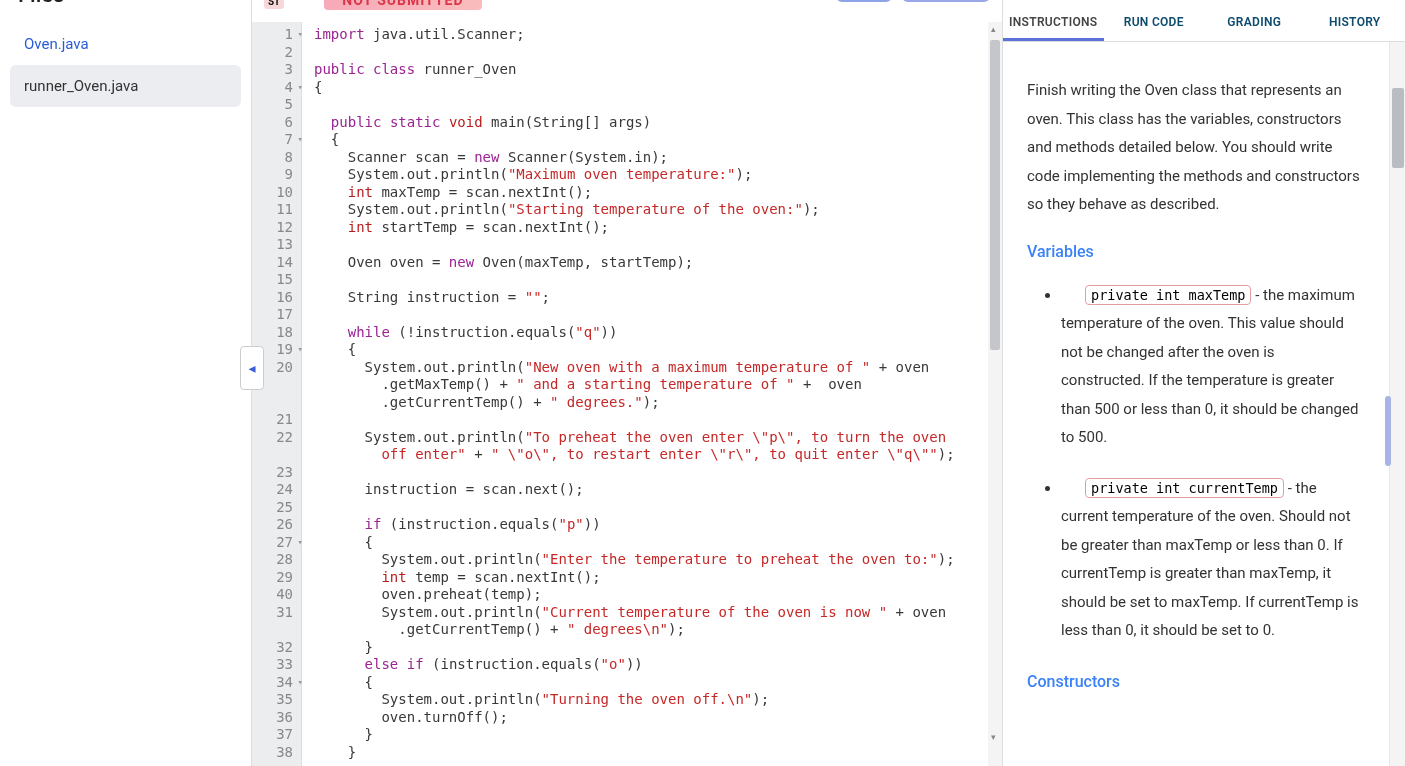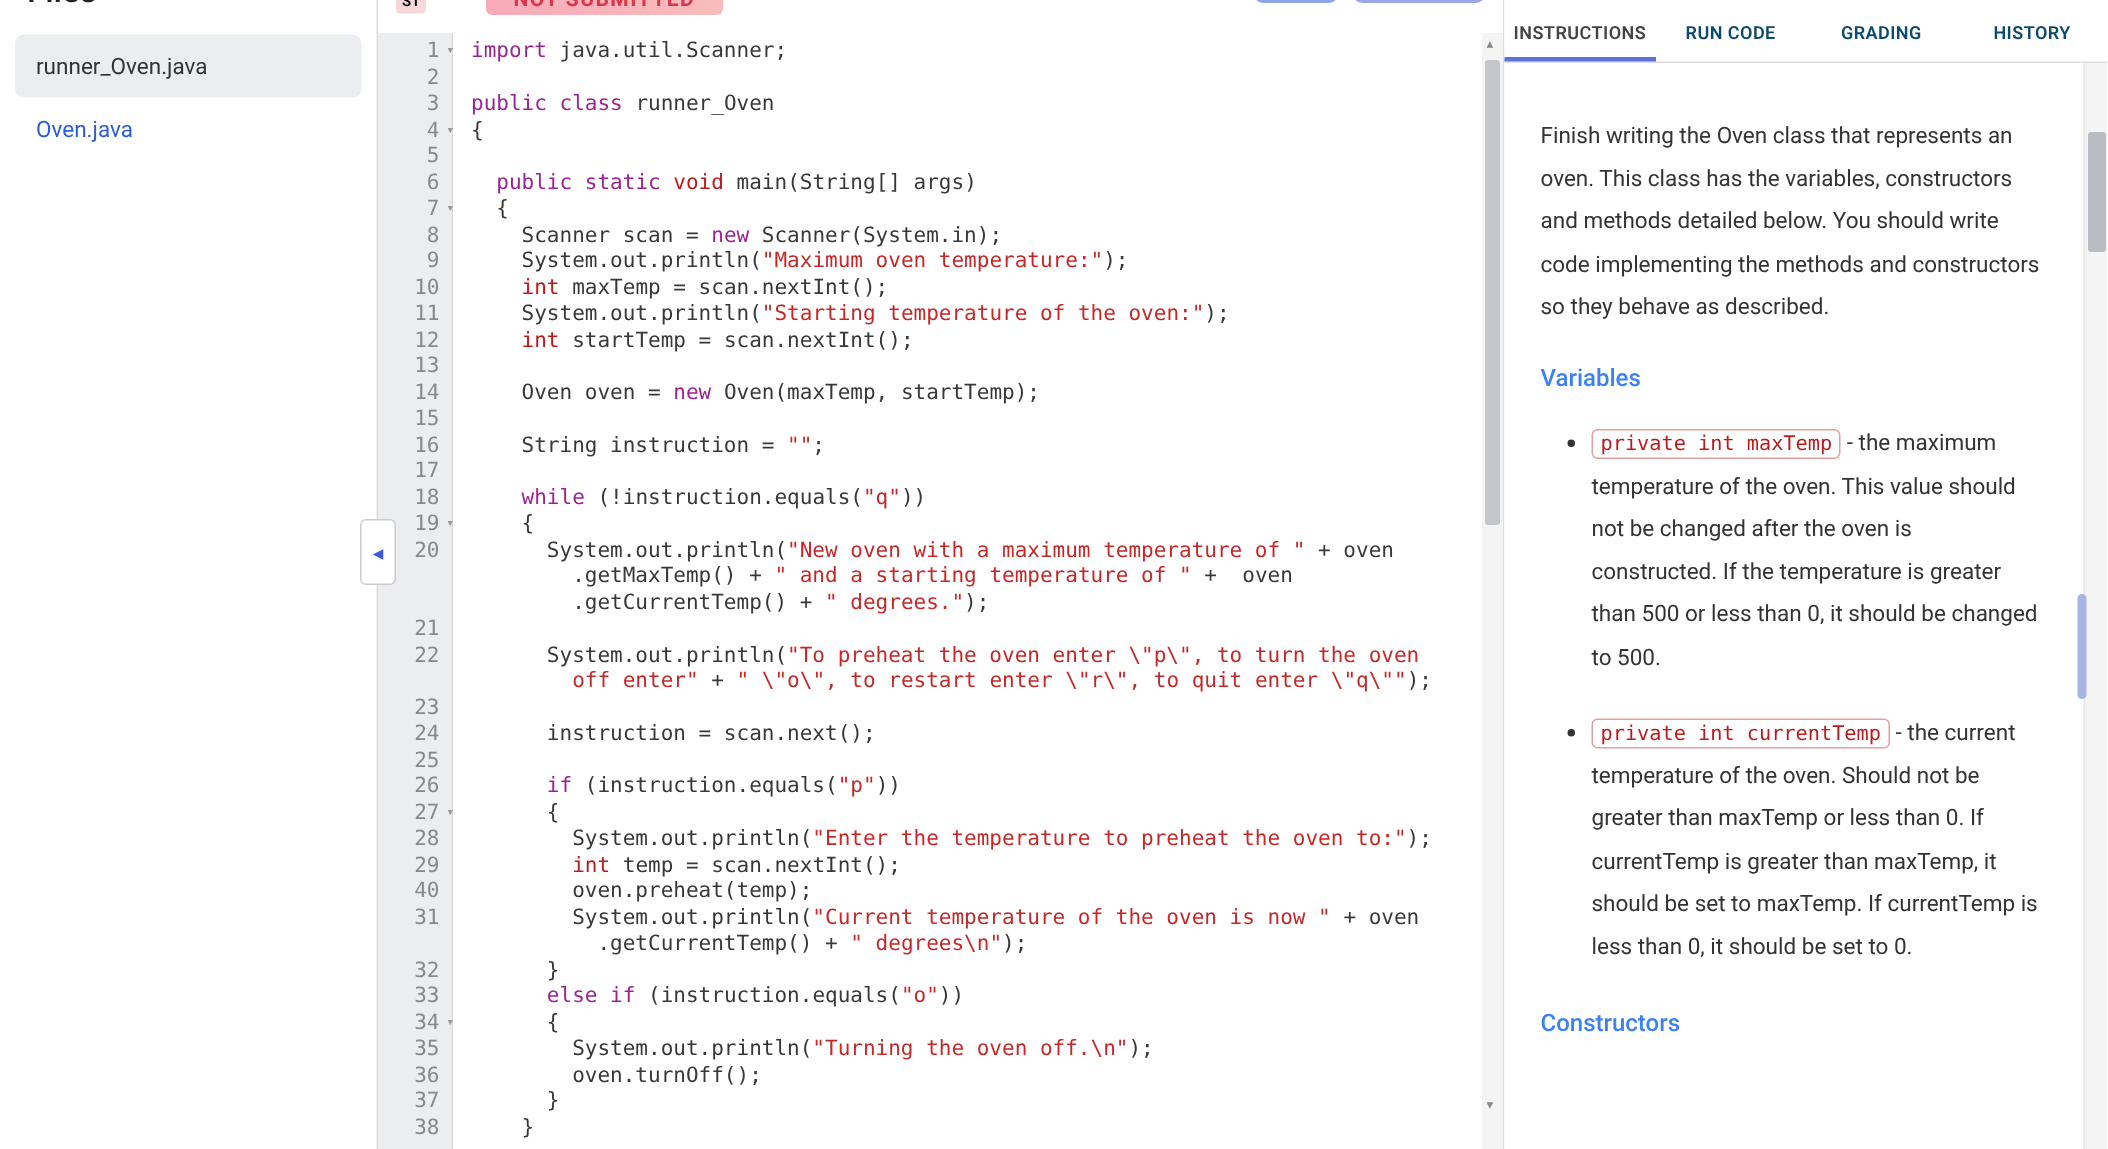--- a/index.html
+++ b/index.html
@@ -46,37 +46,37 @@
 .right-panel { width:402px; flex-shrink:0; display:flex; flex-direction:column; background:#fff; position:relative; }
 .rtabs { display:flex; border-bottom:1px solid #ddd; height:42px; align-items:flex-end; }
 .rtab { flex:1; text-align:center; font-size:12px; font-weight:600; letter-spacing:0.3px; color:#0c4a6e; padding:12px 4px; cursor:pointer; }
 .rtab.active { color:#444; border-bottom:3px solid #5b73d9; padding-bottom:9px; }
 .rcontent-wrap { flex:1; overflow:hidden; position:relative; display:flex; }
 .rcontent { flex:1; padding:22px 28px 22px 24px; overflow-y:auto; line-height:1.9; color:#333; font-size:15px; }
 .rcontent p { margin-bottom:18px;margin-top:12px; }
 .rcontent h4 { font-size:16px; font-weight:500; margin:12px 0 14px; color:#3b82f6; }
 .rcontent ul { list-style:disc; padding-left:34px; }
 .rcontent li { margin-bottom:22px; }
-.code-pill { font-family:"Consolas","Monaco",monospace; font-size:13.5px; color:#b91c1c; border:1px solid #e0a0a0; border-radius:4px; padding:1px 5px; background:#fff; }
+.code-pill { font-family:"Consolas","Monaco",monospace; font-size:13.5px; color:#000000; border:1px solid #e0a0a0; border-radius:4px; padding:1px 5px; background:#fff;margin-left:24px; }
 .rvscroll { width:16px; background:#f4f4f4; position:relative; border-left:1px solid #e8e8e8; }
 .rvscroll-thumb { position:absolute; left:2px; top:46px; width:12px; height:80px; background:#b9bcc2; border-radius:2px; }
 .rmidscroll { position:absolute; right:14px; top:354px; width:6px; height:70px; background:#a8b4e6; border-radius:3px; z-index:4; }
 </style>
 </head>
 <body>
 
 <div class="app">
 
   <div class="sidebar">
     <div class="sidebar-header">
       <div class="sidebar-title">Files</div>
     </div>
     <div class="file-list">
+      <div class="file-item">Oven.java</div>
       <div class="file-item active">runner_Oven.java</div>
-      <div class="file-item">Oven.java</div>
     </div>
   </div>
 
   <div class="editor-panel">
     <div class="collapse-handle">◂</div>
     <div class="editor-top">
       <div style="display:flex;align-items:flex-start;">
         <span class="status-badge">ST</span>
         <span class="not-sub">NOT SUBMITTED</span>
       </div>

